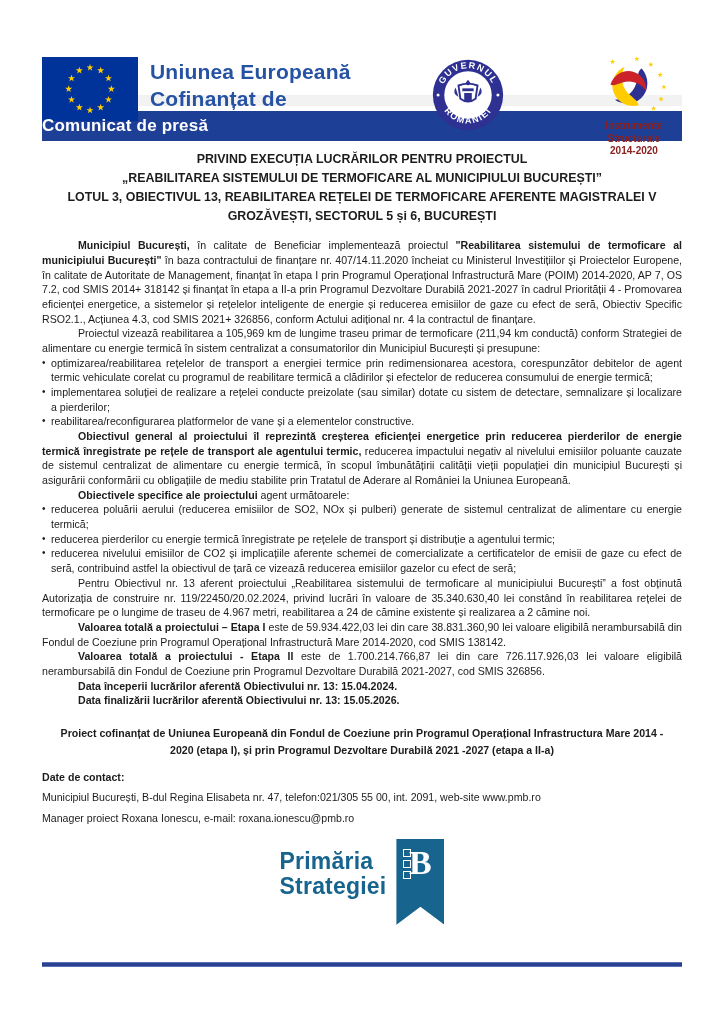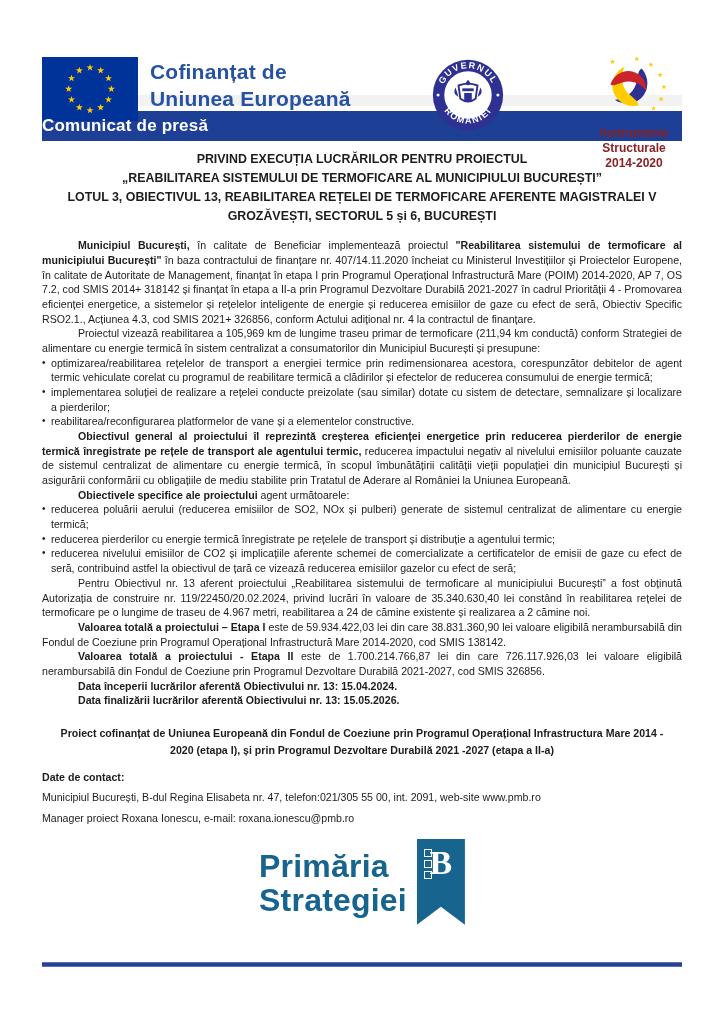--- a/index.html
+++ b/index.html
@@ -31,21 +31,21 @@
   .eu-block{display:flex;align-items:flex-start;gap:12px;}
   .eu-flag{width:96px;height:66px;display:block;}
   .eu-title{
     color:var(--head-blue);font-weight:bold;font-size:21px;line-height:1.3;
     letter-spacing:0.2px;padding-top:2px;
   }
   .gov-seal{width:76px;height:76px;margin-top:1px;}
   .is-logo{width:96px;text-align:center;}
   .is-logo svg{width:84px;height:62px;display:block;margin:0 auto;}
   .is-caption{
-    color:var(--is-red);font-weight:bold;font-size:12px;line-height:1.25;margin-top:8px;
+    color:var(--is-red);font-weight:bold;font-size:10px;line-height:1.25;margin-top:2px;
   }
   
   .gray-strip{height:11px;background:#f2f2f2;margin-top:9px;}
   .press-banner{
     margin-top:5px;height:30px;background:var(--banner-blue);
     color:#ffffff;font-weight:bold;font-size:17px;
     display:flex;align-items:center;justify-content:flex-start;
     letter-spacing:0.2px;
   }
   
@@ -66,21 +66,21 @@
     text-align:center;font-weight:bold;margin-top:17px;
     padding:0 12px;line-height:1.6;
   }
   .blk.contact-heading{font-weight:normal;margin-top:11px;}
   .blk.contact{margin-top:6px;}
   
   .pmb-logo{
     margin-top:13px;display:flex;justify-content:center;align-items:flex-start;gap:10px;
   }
   .pmb-text{
-    color:var(--pmb-teal);font-weight:bold;font-size:32px;line-height:1.08;
+    color:var(--pmb-teal);font-weight:bold;font-size:23px;line-height:1.08;
     text-align:left;padding-top:10px;letter-spacing:0.2px;
   }
   .pmb-ribbon{
     width:48px;height:86px;background:var(--pmb-teal);
     clip-path:polygon(0 0,100% 0,100% 100%,50% 79%,0 100%);
     position:relative;color:#ffffff;
   }
   .pmb-monogram{
     position:absolute;top:7px;left:0;width:100%;text-align:center;
     font-weight:bold;font-size:34px;line-height:1;color:#ffffff;
@@ -118,22 +118,22 @@
         <use href="#st" x="62.32" y="40"></use>
           <use href="#st" x="55" y="47.32"></use>
         <use href="#st" x="45" y="50"></use>
           <use href="#st" x="35" y="47.32"></use>
         <use href="#st" x="27.68" y="40"></use>
           <use href="#st" x="25" y="30"></use>
         <use href="#st" x="27.68" y="20"></use>
           <use href="#st" x="35" y="12.68"></use>
       </svg>
       <div class="eu-title">
+        <div>Uniunea Europeană</div>
         <div>Cofinanțat de</div>
-        <div>Uniunea Europeană</div>
       </div>
     </div>
 
     <svg class="gov-seal" viewBox="0 0 80 80" xmlns="http://www.w3.org/2000/svg">
       <circle cx="40" cy="40" r="37" fill="#2e3192"></circle>
       <circle cx="40" cy="40" r="25" fill="#ffffff"></circle>
       <defs>
         <path id="arcTop" d="M 12,40 A 28,28 0 0 1 68,40" fill="none"></path>
         <path id="arcBot" d="M 10,40 A 30,30 0 0 0 70,40" fill="none"></path>
       </defs>

